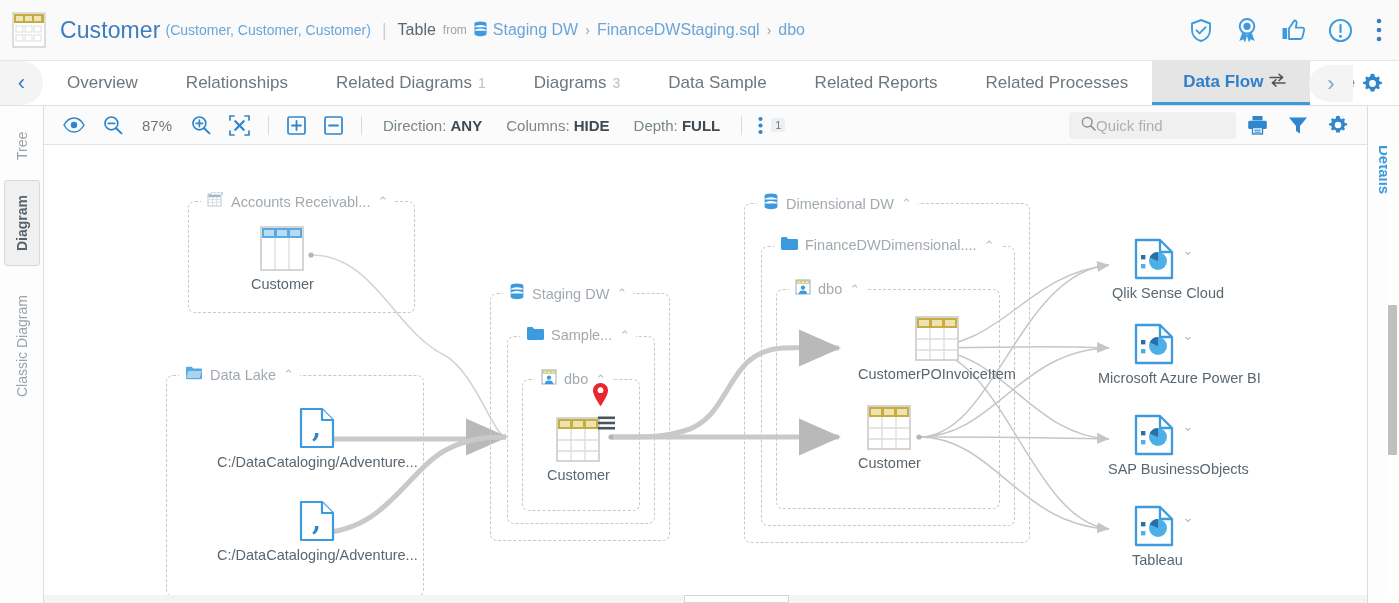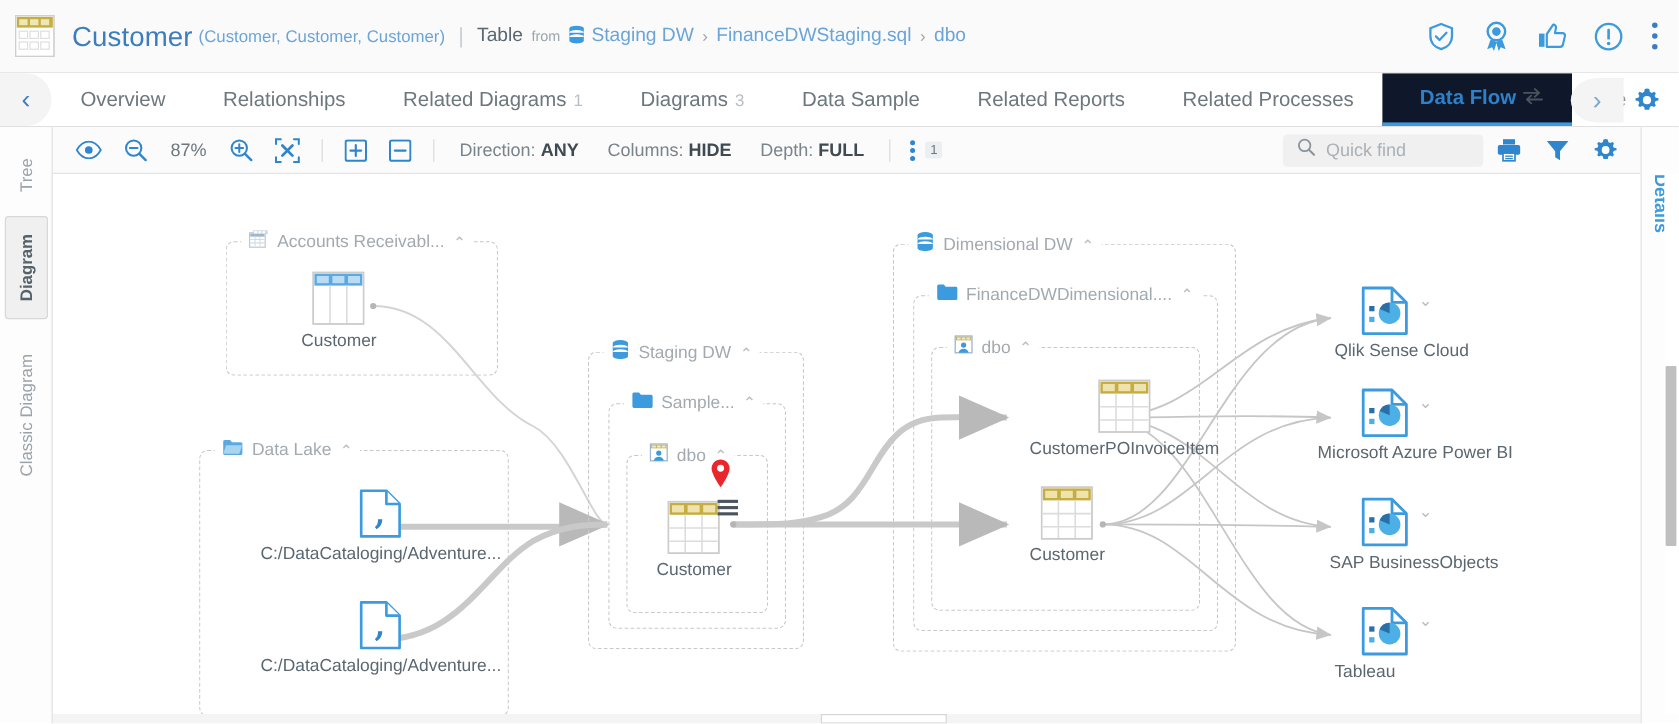--- a/index.html
+++ b/index.html
@@ -46,21 +46,21 @@
     border-radius:0 50% 50% 0;
   }
   .tabs{display:flex;align-items:stretch;flex:1;min-width:0;overflow:hidden;}
   .tab{
     display:flex;align-items:center;justify-content:center;gap:6px;
     padding:0 24px;font-size:17px;color:#6d777e;white-space:nowrap;cursor:pointer;
     box-sizing:border-box;
   }
   .tab .cnt{font-size:14px;color:#b7bfc5;}
   .tab.active{
-    color:#2f80c9;font-weight:bold;background:#0f172a;
+    color:#2f80c9;font-weight:bold;background:#e5e5e5;
     border-bottom:3px solid #3c9ade;
     padding-left:31px;
   }
   .tab.partial{color:#8b949b;}
   .tab-next{
     width:44px;flex:0 0 44px;display:flex;align-items:center;justify-content:center;
     color:#7ba8d0;font-size:22px;cursor:pointer;background:#f4f4f4;border-radius:50% 0 0 50%;
     position:absolute;right:46px;top:4px;height:37px;
   }
   .tab-gear{
@@ -106,21 +106,21 @@
   .zoom-pct{font-size:15px;color:#6d777e;padding:0 6px;min-width:38px;text-align:center;}
   .tb-div{width:1px;height:19px;background:#dadada;margin:0 9px;}
   .tb-opt{font-size:15px;color:#7a848b;padding:0 12px;white-space:nowrap;cursor:pointer;}
   .tb-opt b{color:#404a52;font-weight:bold;}
   .tb-badge{
     display:inline-block;background:#eceff1;color:#6d777e;font-size:11px;
     border-radius:2px;padding:1px 4px;margin-left:3px;vertical-align:top;
   }
   .tb-right{margin-left:auto;display:flex;align-items:center;gap:2px;}
   .quickfind{
-    display:flex;align-items:center;gap:9px;background:#f0f0f0;border-radius:4px;
+    display:flex;align-items:center;background:#f0f0f0;border-radius:4px;
     height:27px;padding:0 12px;width:167px;box-sizing:border-box;cursor:text;
   }
   .quickfind .ph{font-size:15px;color:#a9b1b7;}
 
   
   .canvas{
     position:absolute;left:44px;top:145px;width:1323px;height:450px;
     background:#ffffff;overflow:hidden;
   }
   .svg-layer{position:absolute;left:0;top:0;width:1323px;height:450px;}
@@ -708,21 +708,21 @@
         <svg width="40" height="42" viewBox="0 0 40 42">
           <path d="M2 2 h24 l12 12 v26 H2 Z" fill="#ffffff" stroke="#3c9ade" stroke-width="2.3" stroke-linejoin="round"></path>
           <path d="M26 2 v12 h12" fill="none" stroke="#3c9ade" stroke-width="2.3" stroke-linejoin="round"></path>
           <circle cx="24" cy="23" r="9" fill="#4cb0e6"></circle>
           <path d="M24 23 V14 A9 9 0 0 0 15.7 19.6 Z" fill="#2b6fa8"></path>
           <rect x="7" y="17" width="4.4" height="4.4" fill="#2b6fa8"></rect>
           <rect x="7" y="26" width="4.4" height="4.4" fill="#4cb0e6"></rect>
         </svg>
       </div>
       <div style="position:absolute;left:70px;top:4px;color:#b8c0c6;font-size:14px;">⌄</div>
-      <div class="lbl" style="">Tableau</div>
+      <div class="lbl" style="margin-left:20px;">Tableau</div>
     </div>
   </div>
 
   <div class="vscroll">
     <div class="thumb"></div>
   </div>
   <div class="hscroll">
     <div class="thumb"></div>
   </div>
 

